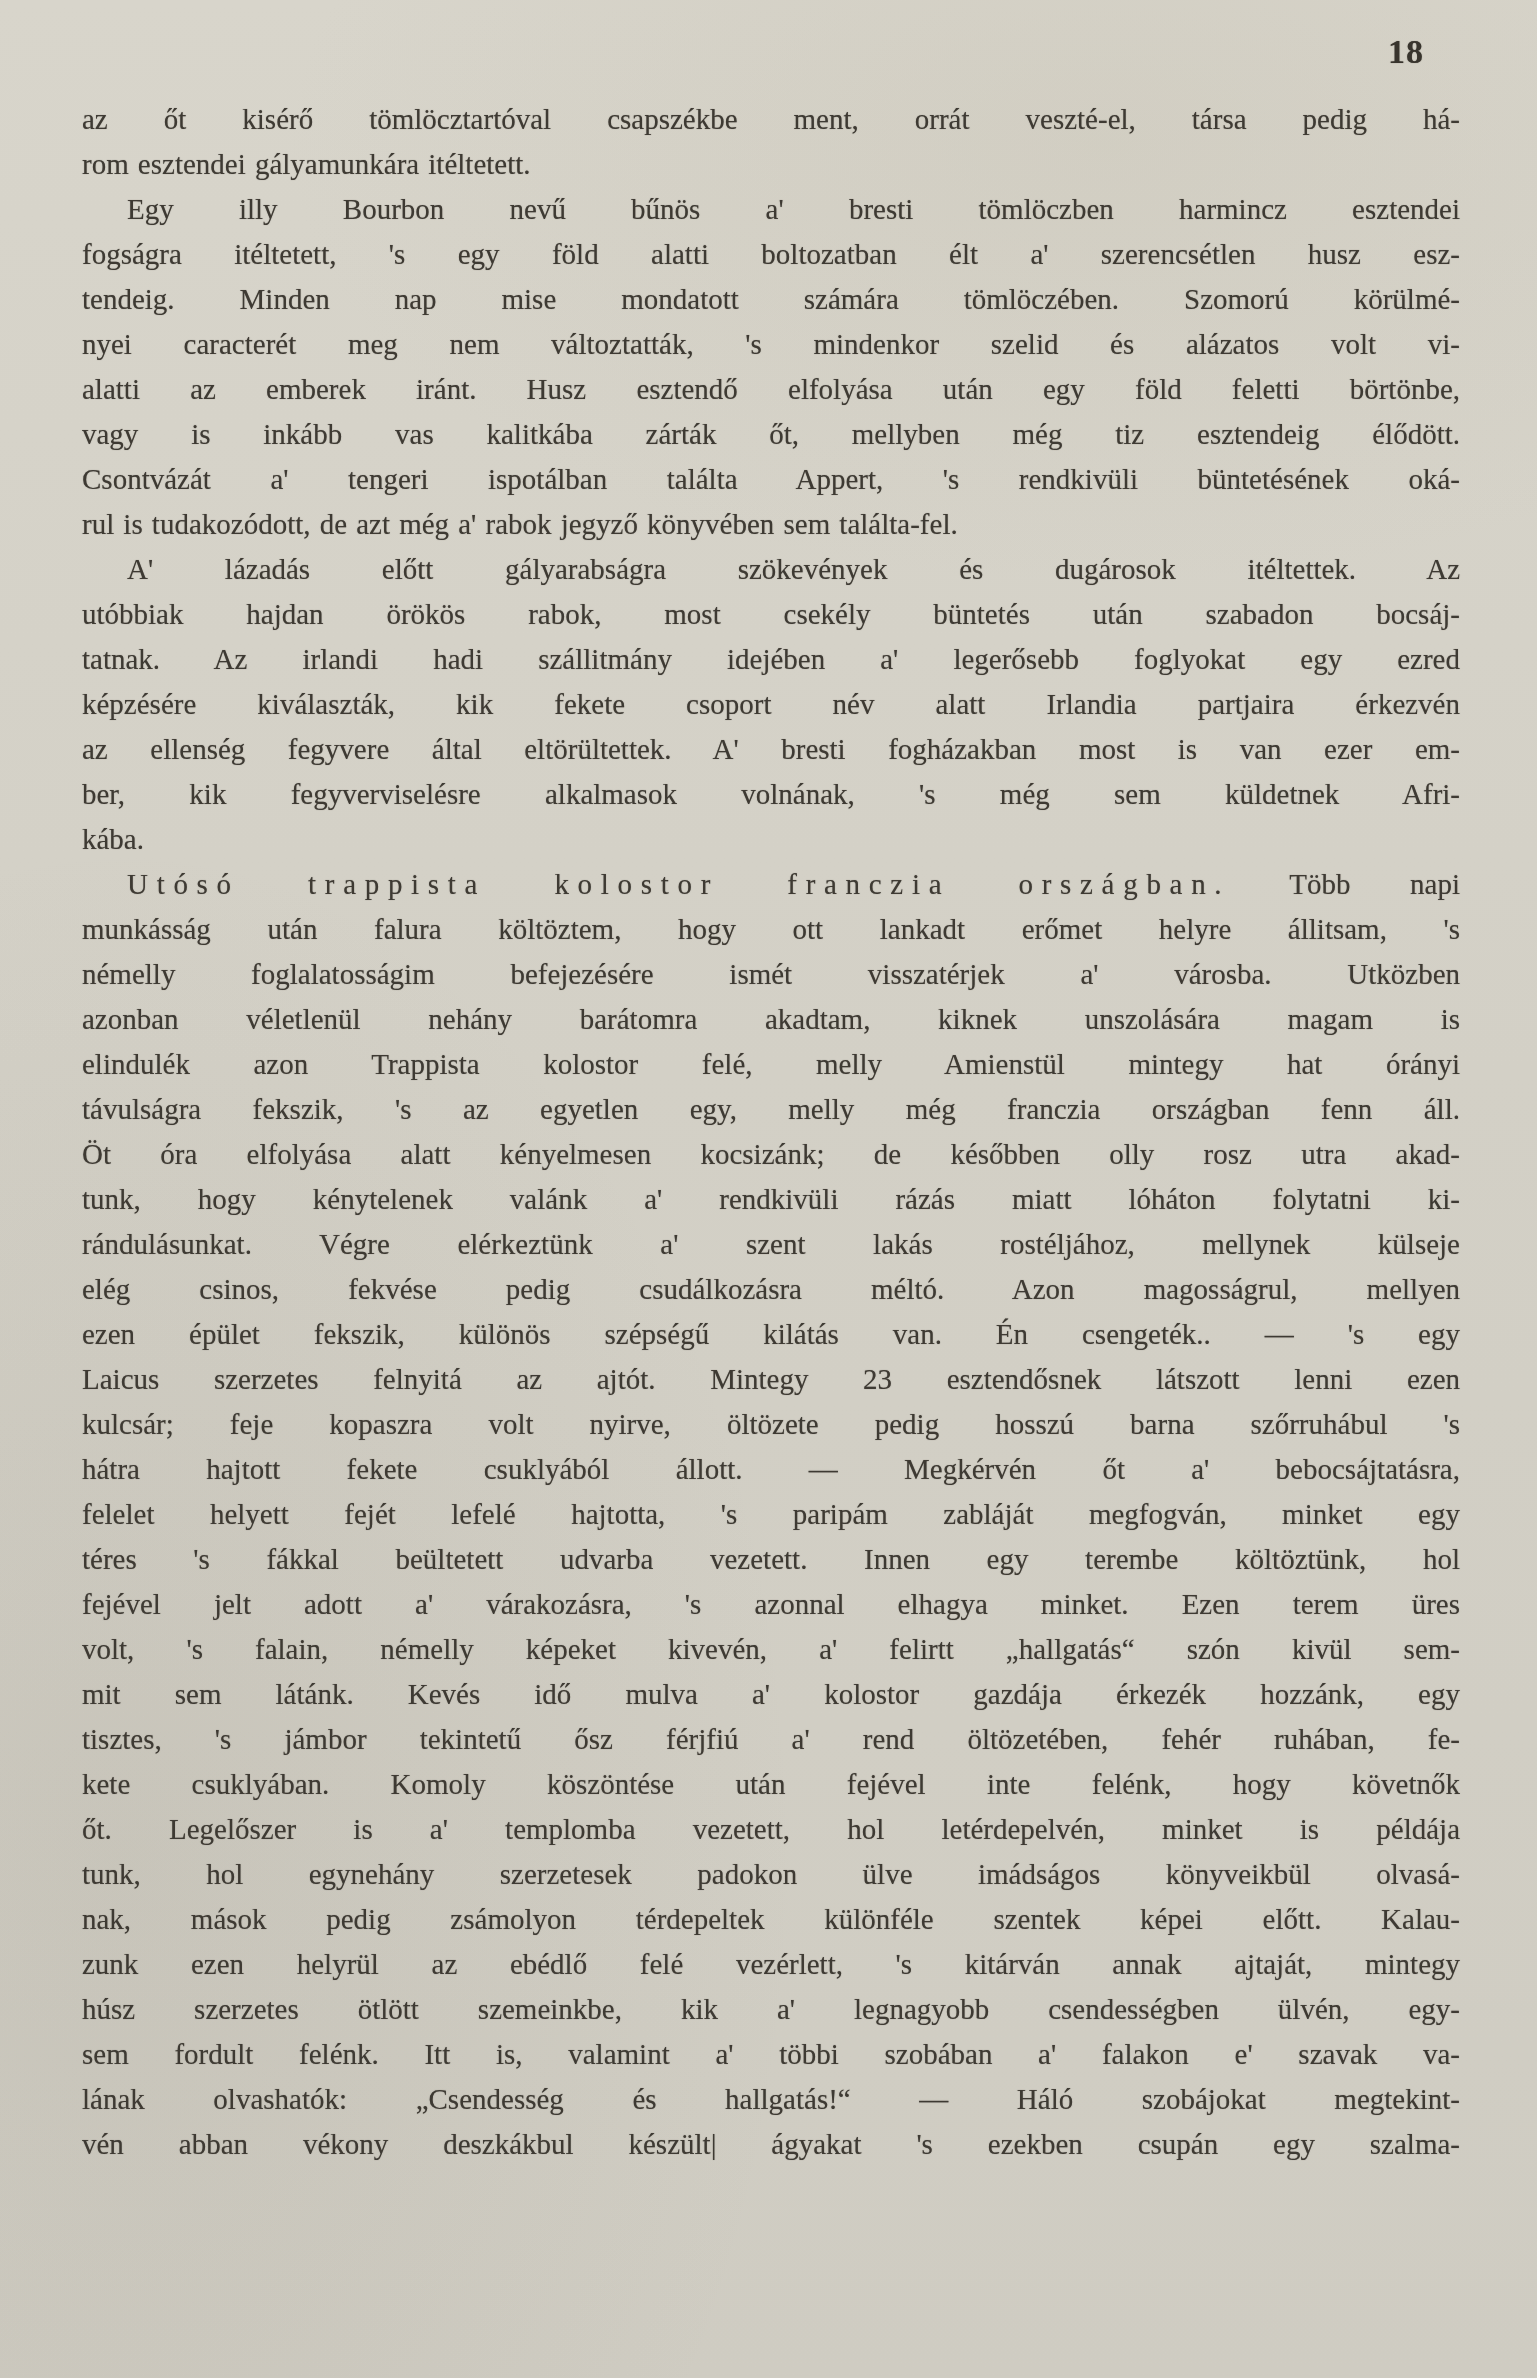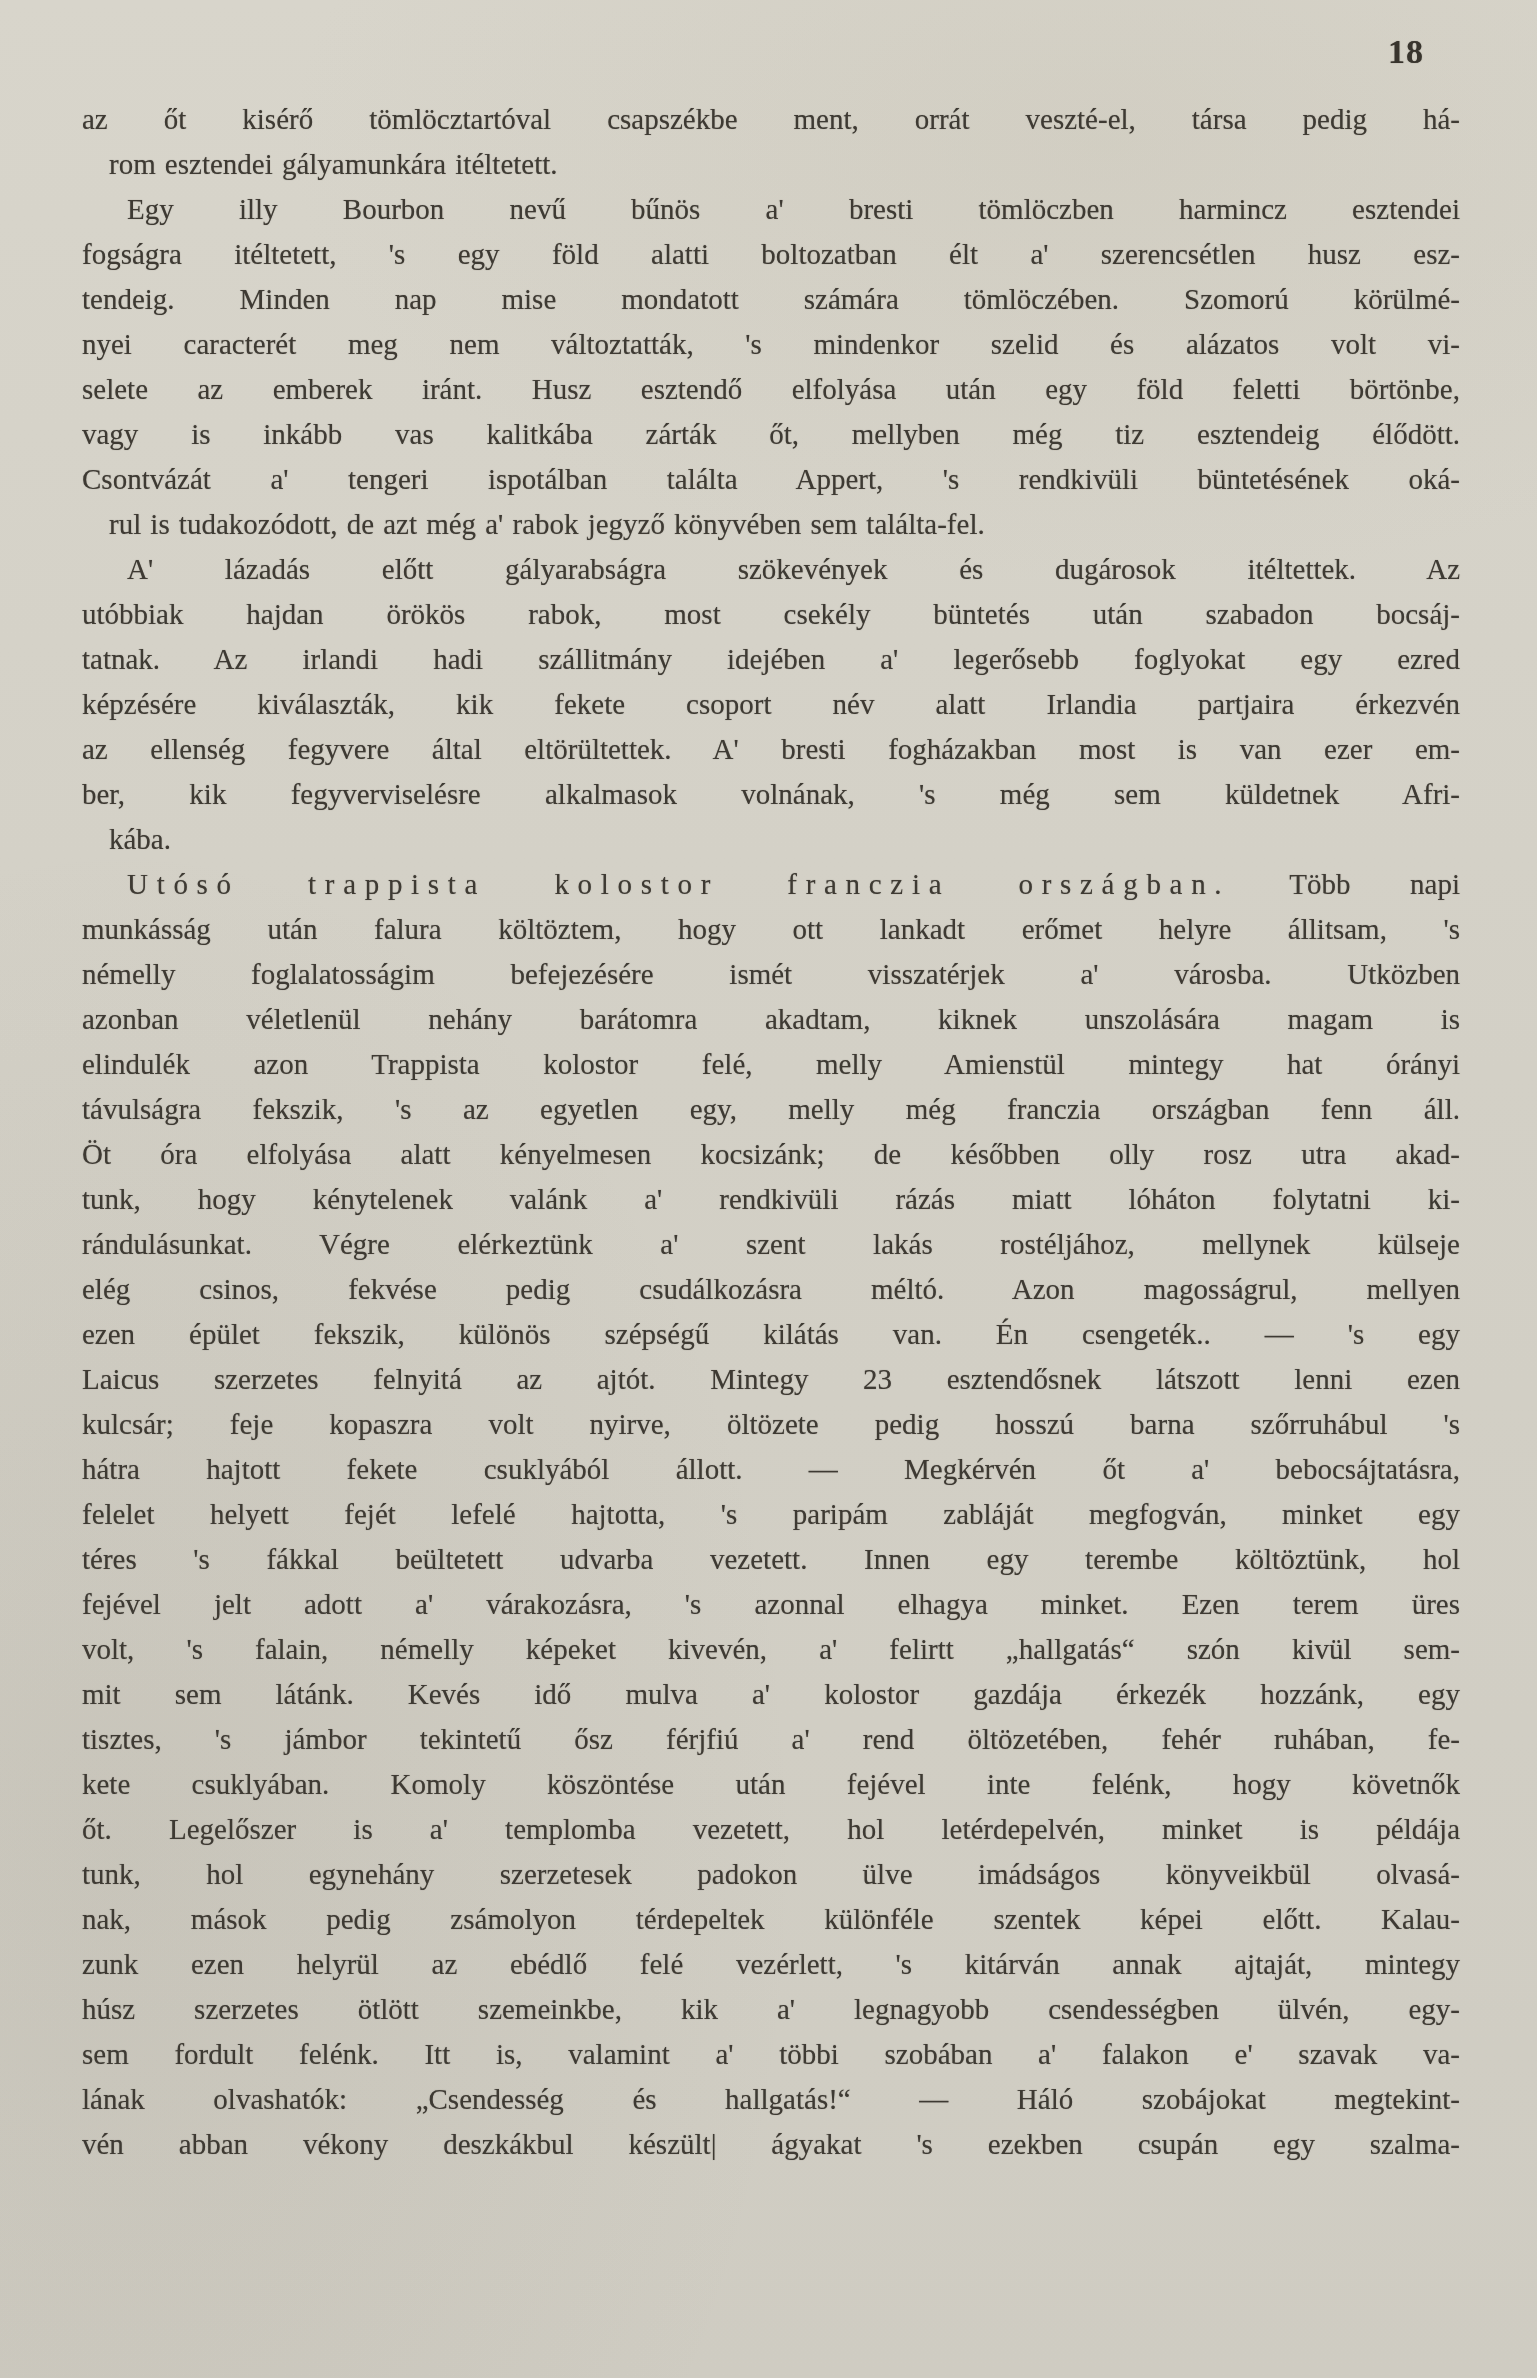--- a/index.html
+++ b/index.html
@@ -45,42 +45,41 @@
     text-shadow: 0 0 1px rgba(62,58,51,0.50);
   }
   .line {
     height: 45px;
     text-align: justify;
     text-align-last: justify;
     word-spacing: 1.9px;
   }
   .line.last {
     text-align-last: left;
-    margin-left: 27px;
   }
   .line.indent {
     text-indent: 45px;
   }
   .spaced {
     letter-spacing: 8.7px;
   }
 </style>
 </head>
 <body>
 
 <div class="page">
   <div class="page-number">18</div>
   <div class="text-block">
       <div class="line">az őt kisérő tömlöcztartóval csapszékbe ment, orrát veszté-el, társa pedig há-</div>
       <div class="line last">rom esztendei gályamunkára itéltetett.</div>
       <div class="line indent">Egy illy Bourbon nevű bűnös a' bresti tömlöczben harmincz esztendei</div>
       <div class="line">fogságra itéltetett, 's egy föld alatti boltozatban élt a' szerencsétlen husz esz-</div>
       <div class="line">tendeig. Minden nap mise mondatott számára tömlöczében. Szomorú körülmé-</div>
       <div class="line">nyei caracterét meg nem változtatták, 's mindenkor szelid és alázatos volt vi-</div>
-      <div class="line">selete az emberek iránt. Husz esztendő elfolyása után egy föld feletti börtönbe,</div>
+      <div class="line">alatti az emberek iránt. Husz esztendő elfolyása után egy föld feletti börtönbe,</div>
       <div class="line">vagy is inkább vas kalitkába zárták őt, mellyben még tiz esztendeig élődött.</div>
       <div class="line">Csontvázát a' tengeri ispotálban találta Appert, 's rendkivüli büntetésének oká-</div>
       <div class="line last">rul is tudakozódott, de azt még a' rabok jegyző könyvében sem találta-fel.</div>
       <div class="line indent">A' lázadás előtt gályarabságra szökevények és dugárosok itéltettek. Az</div>
       <div class="line">utóbbiak hajdan örökös rabok, most csekély büntetés után szabadon bocsáj-</div>
       <div class="line">tatnak. Az irlandi hadi szállitmány idejében a' legerősebb foglyokat egy ezred</div>
       <div class="line">képzésére kiválaszták, kik fekete csoport név alatt Irlandia partjaira érkezvén</div>
       <div class="line">az ellenség fegyvere által eltörültettek. A' bresti fogházakban most is van ezer em-</div>
       <div class="line">ber, kik fegyverviselésre alkalmasok volnának, 's még sem küldetnek Afri-</div>
       <div class="line last">kába.</div>

